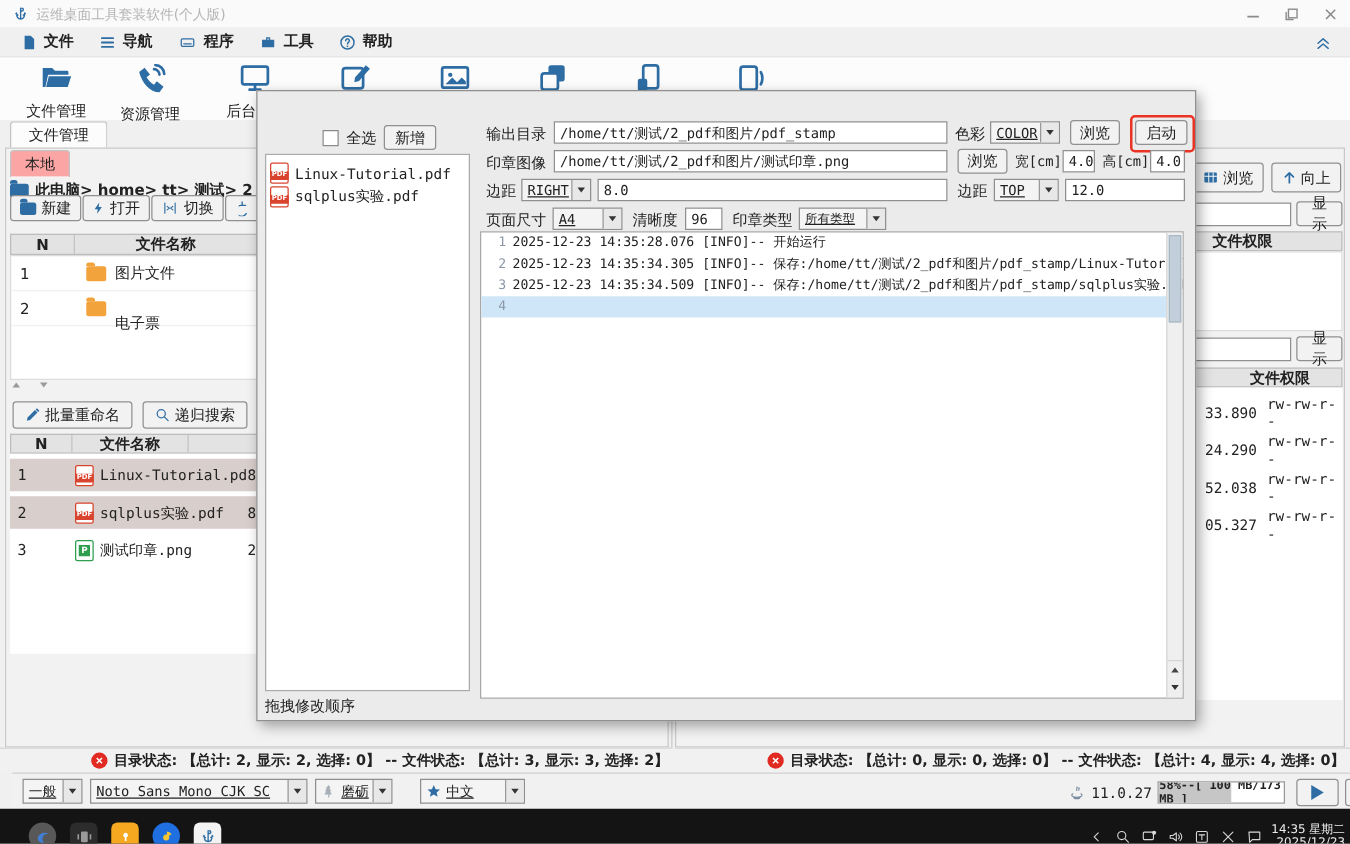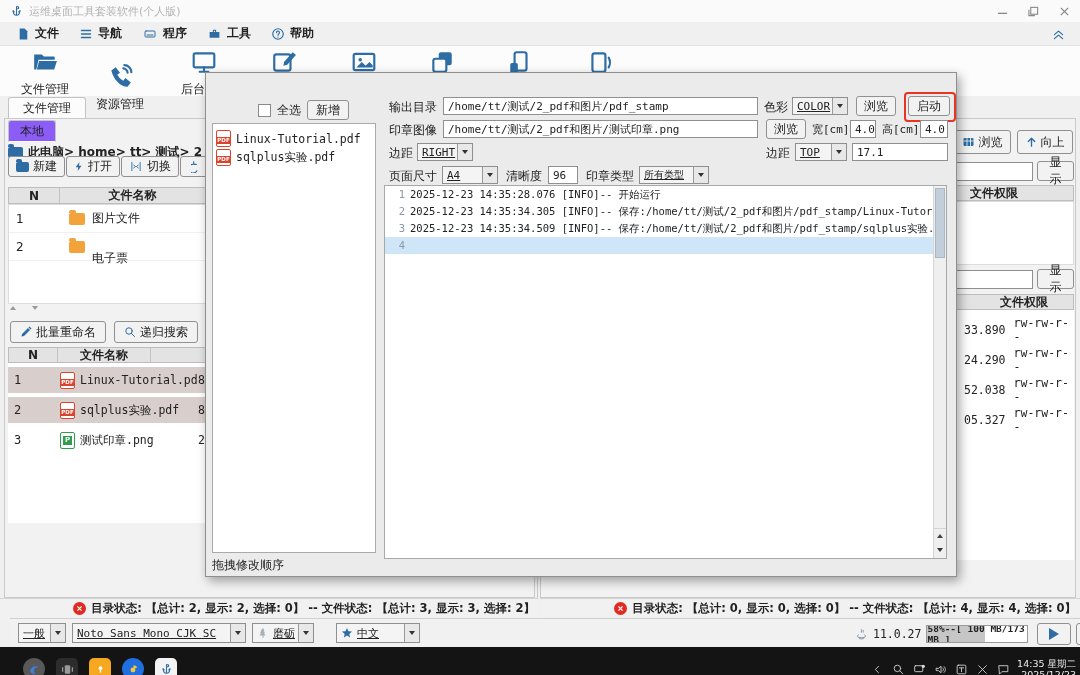--- a/index.html
+++ b/index.html
@@ -111,21 +111,21 @@
     </svg>
   </div>
 
   <div class="abs" style="left:0;top:46px;width:1080px;height:50px;background:#fcfcfc;">
     <div class="tool" style="left:13px;top:3px;">
       <svg width="30" height="26" viewBox="0 0 24 24">
           <path class="icf" d="M2 5h7l2 2h9a1 1 0 011 1v2H6l-2 9H2zM6.5 11H23l-2.5 8H4.5z"></path>
         </svg>
       <div class="lbl">文件管理</div>
     </div>
-    <div class="tool" style="left:88px;top:18px;">
+    <div class="tool" style="left:88px;top:5px;">
       <svg width="28" height="26" viewBox="0 0 24 24">
           <path class="icf" d="M4 6l4-3 4 5-2.5 2c1.5 2.5 3 4 5.5 5.5L17 13l5 4-3 4C12 21 6 14 4 6z"></path>
           <path class="ic" d="M15 4c2 0 4 2 4 4M16 1c3.5 0 6.5 3 6.5 6.5"></path>
         </svg>
       <div class="lbl">资源管理</div>
     </div>
     <div class="tool" style="left:172px;top:3px;">
       <svg width="28" height="26" viewBox="0 0 24 24">
           <rect class="ic" x="2.5" y="4" width="19" height="13" rx="1.5"></rect>
           <path class="ic" d="M12 17v4M8 21h8"></path>
@@ -167,21 +167,21 @@
           <path class="ic" d="M20 8c1.5 2.5 1.5 6.5 0 9"></path>
         </svg>
       <div class="lbl"></div>
     </div>
   </div>
 
   <div class="tabb" style="left:8px;top:97px;width:76px;height:21px;background:#fcfcfc;">
     <span>文件管理</span>
   </div>
   <div class="abs" style="left:4px;top:118px;width:531px;height:480px;background:#f2f2f2;border:1px solid #c9c9c9;box-sizing:border-box;"></div>
-  <div class="tabb" style="left:8px;top:120px;width:46px;height:20px;background:#8b5cf6;">
+  <div class="tabb" style="left:8px;top:120px;width:46px;height:20px;background:#fca5a5;">
     <span>本地</span>
   </div>
 
   <div class="abs flex" style="left:8px;top:143px;width:196px;height:18px;gap:5px;overflow:hidden;font-weight:600;">
     <span class="foldblue"></span>
     <span style="white-space:nowrap;">此电脑&gt; home&gt; tt&gt; 测试&gt; 2_pdf和图片</span>
   </div>
 
   <div class="abs flex" style="left:8px;top:156px;gap:1px;">
     <button class="btn" style="height:21px;padding:0 7px;">
@@ -539,29 +539,32 @@
       <span>4.0</span>
     </div>
 
     <span class="abs lbl12" style="left:183px;top:72px;">边距</span>
     <div class="combo abs" style="left:211px;top:70px;width:56px;height:18px;">
       <span class="val mono">RIGHT</span>
       <span class="cbtn">
           <span class="car-d"></span>
         </span>
     </div>
+    <div class="input abs" style="left:272px;top:70px;width:280px;height:18px;">
+      <span>8.0</span>
+    </div>
     <span class="abs lbl12" style="left:560px;top:72px;">边距</span>
     <div class="combo abs" style="left:589px;top:70px;width:52px;height:18px;">
       <span class="val mono">TOP</span>
       <span class="cbtn">
           <span class="car-d"></span>
         </span>
     </div>
     <div class="input abs" style="left:646px;top:70px;width:96px;height:18px;">
-      <span>17.1</span>
+      <span>12.0</span>
     </div>
 
     <span class="abs lbl12" style="left:183px;top:95px;">页面尺寸</span>
     <div class="combo abs" style="left:236px;top:93px;width:56px;height:18px;">
       <span class="val mono">A4</span>
       <span class="cbtn">
           <span class="car-d"></span>
         </span>
     </div>
     <span class="abs lbl12" style="left:300px;top:95px;">清晰度</span>

